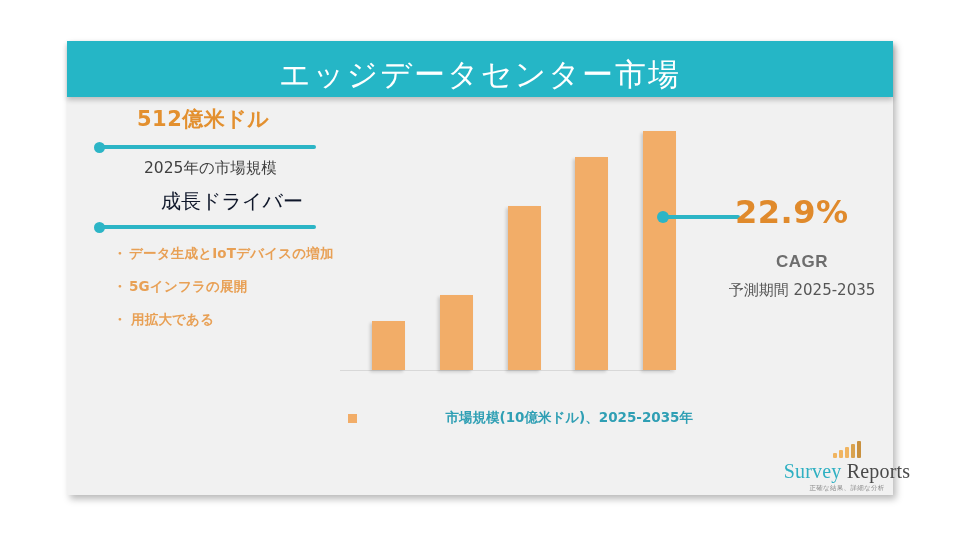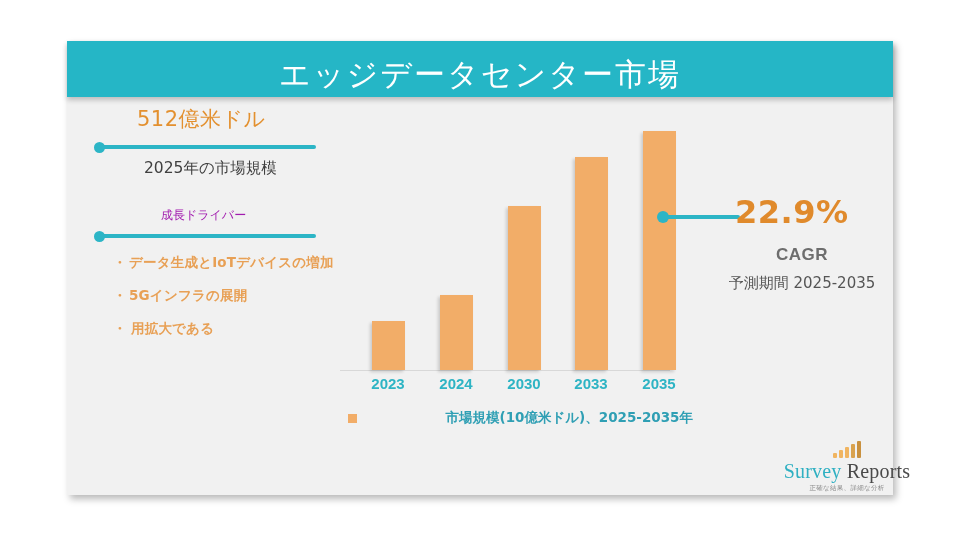--- a/index.html
+++ b/index.html
@@ -42,37 +42,37 @@
   .wm{
     position:absolute;color:#e4e7ea;font-weight:400;white-space:nowrap;
     font-family:"Liberation Sans",sans-serif;
   }
   .wm-top{left:578px;top:69px;font-size:22px;letter-spacing:.4px;}
   .wm-bottom{left:572px;top:349px;font-size:22px;letter-spacing:.4px;}
 
   
   .left{position:absolute;left:34px;top:64px;width:290px;}
   .big-figure{
-    color:#e3902f;font-size:21px;font-weight:normal;letter-spacing:.5px;
+    color:#e3902f;font-size:21px;font-weight:bold;letter-spacing:.5px;
     font-family:"DejaVu Sans",sans-serif;margin-left:36px;
   }
   .rule{
     position:relative;height:4px;background:#2cb5c6;margin-top:12px;
     width:215px;border-radius:2px;
   }
   .rule::before{
     content:"";position:absolute;left:-7px;top:-3px;width:11px;height:11px;
     border-radius:50%;background:#2cb5c6;
   }
   .sub-label{
     color:#404040;font-size:15.5px;margin-top:9px;margin-left:43px;
     font-family:"DejaVu Sans",sans-serif;
   }
   .drivers-title{
-    color:#a21caf;font-size:12px;margin-top:28px;margin-left:60px;
+    color:#0f172a;font-size:20px;margin-top:9px;margin-left:60px;
     font-family:"DejaVu Sans",sans-serif;
   }
   .rule2{
     position:relative;height:4px;background:#2cb5c6;margin-top:10px;
     width:215px;border-radius:2px;
   }
   .rule2::before{
     content:"";position:absolute;left:-7px;top:-3px;width:11px;height:11px;
     border-radius:50%;background:#2cb5c6;
   }
@@ -123,21 +123,21 @@
   }
   .cagr-line::before{
     content:"";position:absolute;left:-8px;top:-4px;width:12px;height:12px;
     border-radius:50%;background:#2cb5c6;
   }
   .cagr-value{
     position:absolute;left:48px;top:0;color:#e08a2c;font-size:32px;font-weight:bold;
     font-family:"DejaVu Sans",sans-serif;letter-spacing:.5px;
   }
   .cagr-label{
-    margin-top:12px;margin-left:30px;color:#6d6d6d;font-size:17px;font-weight:bold;
+    margin-top:19px;margin-left:30px;color:#6d6d6d;font-size:17px;font-weight:bold;
     font-family:"Liberation Sans",sans-serif;letter-spacing:.5px;
   }
   .cagr-period{
     margin-top:9px;margin-left:30px;color:#555555;font-size:15px;
     font-family:"DejaVu Sans",sans-serif;
   }
 
   
   .logo{position:absolute;left:690px;top:398px;width:180px;text-align:center;}
   .logo-icon{height:19px;display:flex;align-items:flex-end;justify-content:center;gap:2px;}
@@ -189,27 +189,20 @@
 
     <div class="chart">
       <div class="plot">
         <div class="axis"></div>
         <div class="bar" style="height: 49px; left: 40px;"></div>
         <div class="bar" style="height: 75px; left: 108px;"></div>
         <div class="bar" style="height: 164px; left: 176px;"></div>
         <div class="bar" style="height: 213px; left: 243px;"></div>
         <div class="bar" style="height: 239px; left: 311px;"></div>
       </div>
-      <div class="xlabels">
-        <span class="xlabel" style="left: 56px;">2023</span>
-        <span class="xlabel" style="left: 124px;">2024</span>
-        <span class="xlabel" style="left: 192px;">2030</span>
-        <span class="xlabel" style="left: 259px;">2033</span>
-        <span class="xlabel" style="left: 327px;">2035</span>
-      </div>
       <div class="legend">
         <span class="legend-swatch"></span>
         <span class="legend-text">市場規模(10億米ドル)、2025-2035年</span>
       </div>
     </div>
 
     <div class="cagr">
       <div class="cagr-row">
         <span class="cagr-line"></span>
         <span class="cagr-value">22.9%</span>

